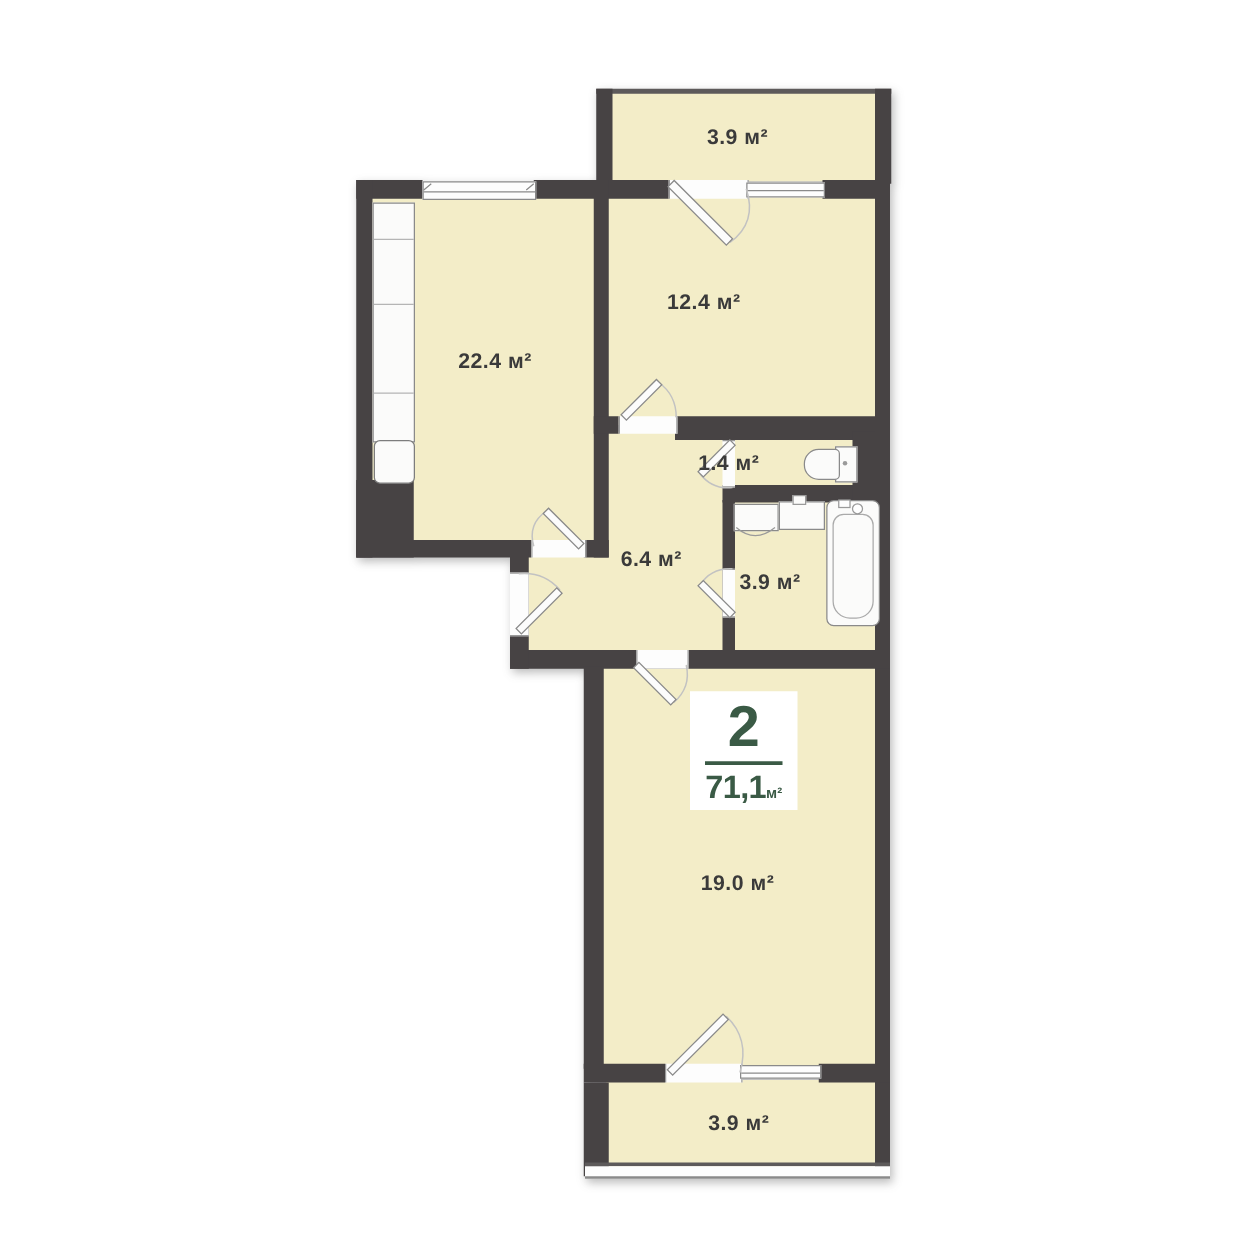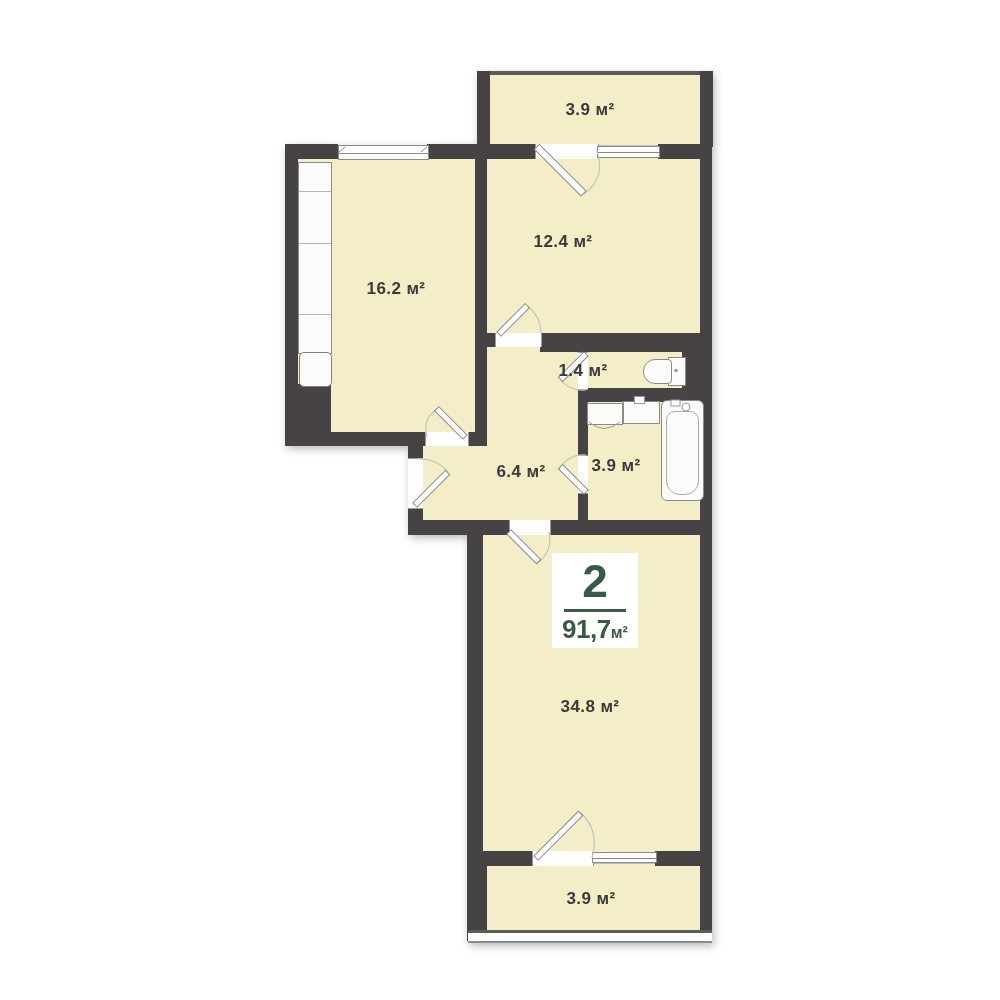--- a/index.html
+++ b/index.html
@@ -18,21 +18,21 @@
   .fixture{position:absolute;background:#fbfbfa;border:1px solid #8a8a8a;}
   .cline{position:absolute;left:0;right:0;height:0;border-top:1px solid #b5b5b5;}
   .svg-overlay{position:absolute;left:0;top:0;}
   .area-label{position:absolute;transform:translate(-50%,-50%);white-space:nowrap;
      color:var(--text);font-size:17px;font-weight:700;letter-spacing:.4px;}
   .badge{position:absolute;left:552px;top:553px;width:86px;height:95px;background:#fff;
      display:flex;flex-direction:column;align-items:center;justify-content:center;}
   .badge-num{color:var(--accent);font-size:46px;font-weight:700;line-height:1;margin-top:-2px;}
   .badge-line{width:62px;height:3px;background:var(--accent);margin:5px 0 4px 0;}
   .badge-area{color:var(--accent);font-size:26px;font-weight:700;line-height:1;letter-spacing:-.5px;}
-  .badge-unit{font-size:16px;font-weight:700;letter-spacing:0;}
+  .badge-unit{font-size:12px;font-weight:700;letter-spacing:0;}
 </style>
 </head>
 <body>
 
 <div class="canvas">
  <div class="plan">
 
   <div class="fill" style="left:481px;top:74px;width:220px;height:71px"></div>
   <div class="fill" style="left:296px;top:157px;width:181px;height:277px"></div>
   <div class="fill" style="left:485px;top:157px;width:217px;height:183px"></div>
@@ -136,28 +136,28 @@
       <rect x="533" y="795" width="6" height="63" fill="#fcfcfc" stroke="#8a8a8a" transform="rotate(45 536 858)"></rect>
     </g>
     <path d="M 589 422 Q 604 435 620 422" fill="none" stroke="#9a9a9a" stroke-width="1"></path>
     <circle cx="676" cy="370.5" r="1.8" fill="#9a9a9a"></circle>
     <circle cx="686" cy="407" r="4" fill="#fff" stroke="#9a9a9a"></circle>
     <rect x="671" y="400" width="9" height="6" fill="#fdfdfd" stroke="#9a9a9a"></rect>
     <path d="M 339 152 l 6 -5 M 421 152 l 6 -5" stroke="#8a8a8a" stroke-width="1"></path>
   </svg>
 
   <div class="area-label" style="left:590px;top:110px">3.9 м²</div>
-  <div class="area-label" style="left:396px;top:289px">16.2 м²</div>
+  <div class="area-label" style="left:396px;top:289px">22.4 м²</div>
   <div class="area-label" style="left:563px;top:242px">12.4 м²</div>
   <div class="area-label" style="left:583px;top:371px">1.4 м²</div>
-  <div class="area-label" style="left:521px;top:472px">6.4 м²</div>
+  <div class="area-label" style="left:521px;top:448px">6.4 м²</div>
   <div class="area-label" style="left:616px;top:466px">3.9 м²</div>
-  <div class="area-label" style="left:590px;top:707px">34.8 м²</div>
+  <div class="area-label" style="left:590px;top:707px">19.0 м²</div>
   <div class="area-label" style="left:591px;top:899px">3.9 м²</div>
 
   <div class="badge">
     <div class="badge-num">2</div>
     <div class="badge-line"></div>
-    <div class="badge-area"><span>91,7</span><span class="badge-unit">м²</span></div>
+    <div class="badge-area"><span>71,1</span><span class="badge-unit">м²</span></div>
   </div>
 
  </div>
 </div>
 
 </body></html>

